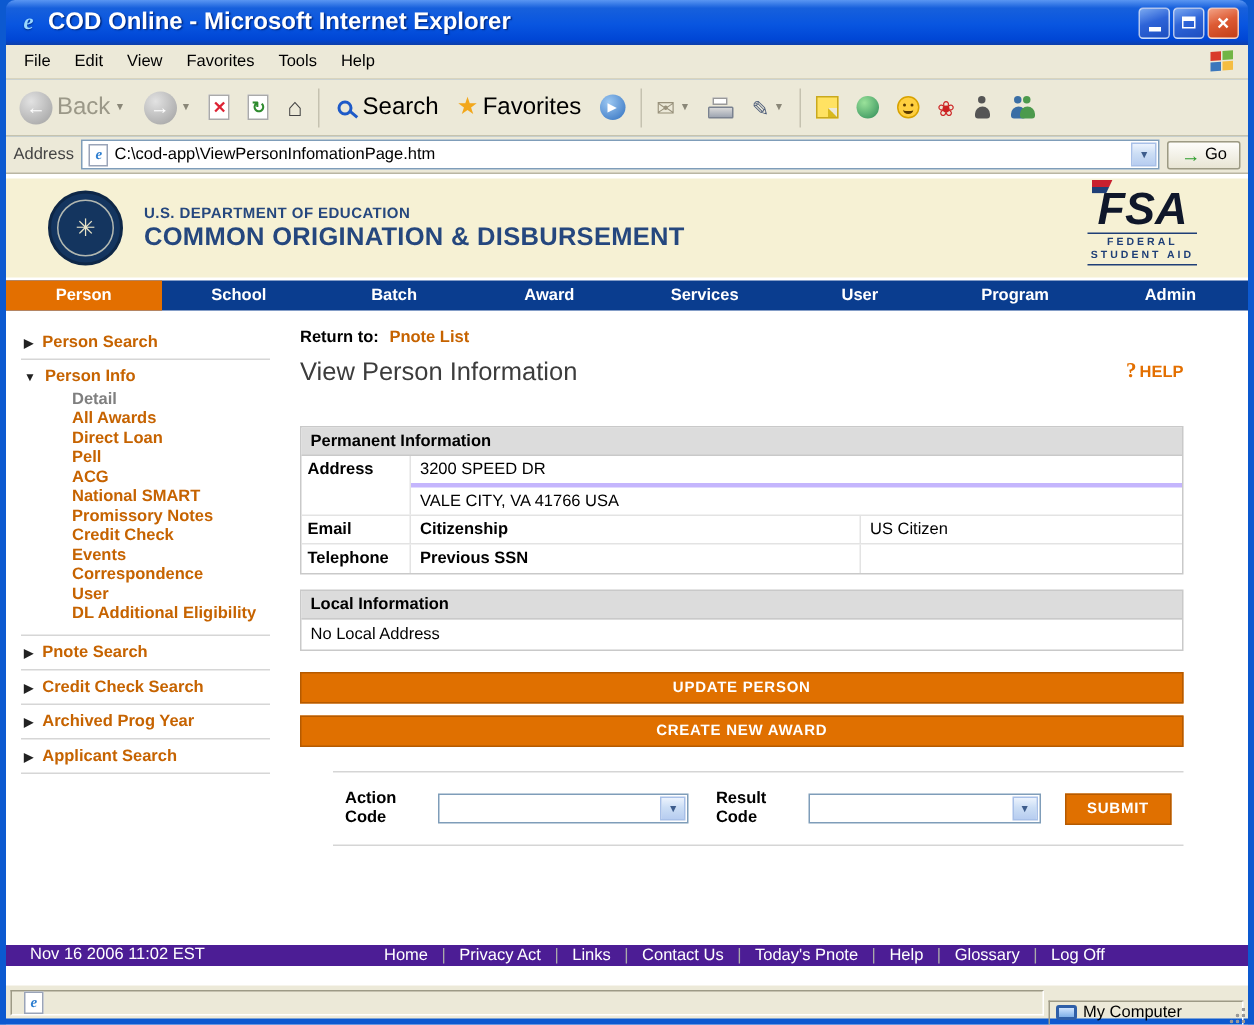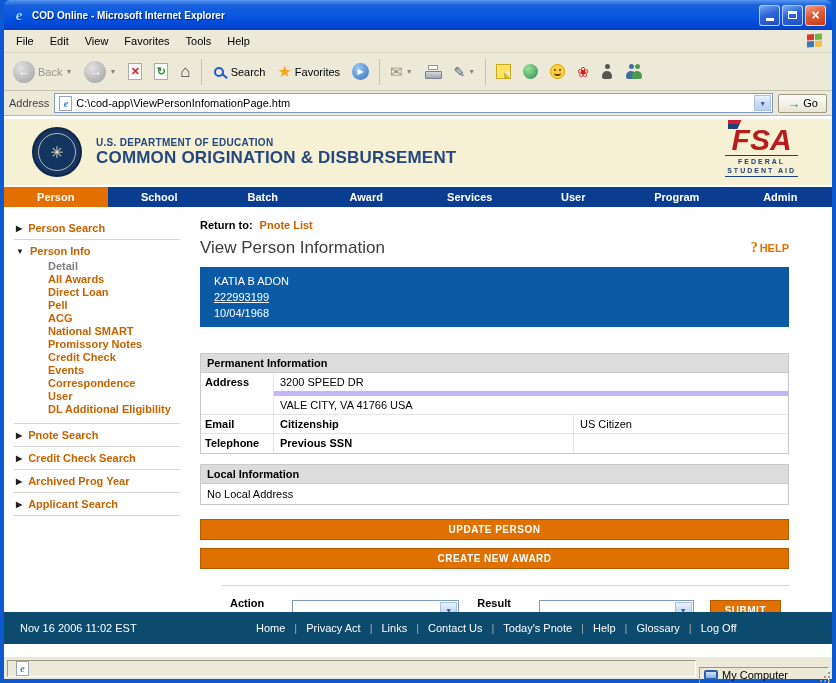--- a/index.html
+++ b/index.html
@@ -9,21 +9,21 @@
   .window { width:836px; height:683px; display:flex; flex-direction:column;
     border-left:4px solid #0C59D0; border-right:4px solid #0C59D0; border-bottom:4px solid #0C59D0; }
 
   
   .titlebar { height:30px; flex:none; display:flex; align-items:center; padding:0 6px 0 6px;
     background:linear-gradient(180deg,#5A96F2 0%,#1760DC 18%,#0855E0 55%,#0046D5 88%,#0E3FA9 100%);
     border-radius:6px 6px 0 0; }
   .tb-ie { width:18px; height:18px; display:flex; align-items:center; justify-content:center;
     font-family:"Liberation Serif",serif; font-style:italic; font-weight:bold; font-size:15px;
     color:#9AD8FF; text-shadow:0 1px 1px #00287E; margin-right:4px; }
-  .title-text { color:#fff; font-weight:bold; font-size:10px; text-shadow:1px 1px 1px #00287E; }
+  .title-text { color:#fff; font-weight:bold; font-size:16px; text-shadow:1px 1px 1px #00287E; }
   .win-buttons { margin-left:auto; display:flex; gap:2px; }
   .win-btn { width:21px; height:21px; border-radius:3px; border:1px solid rgba(255,255,255,.65);
     display:flex; align-items:center; justify-content:center; cursor:pointer;
     background:linear-gradient(160deg,#7AA8F0,#2E64D8 45%,#1E4FC0); }
   .win-btn.close { background:linear-gradient(160deg,#F2A083,#DD5B34 45%,#C33E18);
     color:#fff; font-size:14px; font-weight:bold; line-height:1; }
   .glyph-min { width:8px; height:3px; background:#fff; margin-top:9px; }
   .glyph-max { width:9px; height:8px; border:1px solid #fff; border-top-width:3px; }
 
   
@@ -33,21 +33,21 @@
   .winflag { width:17px; height:15px; display:grid; grid-template-columns:7px 7px;
     grid-template-rows:6px 6px; gap:1px; margin-left:auto; margin-right:8px; transform:skewY(-4deg); }
   .wf-r { background:#D93B2B; } .wf-g { background:#71B545; }
   .wf-b { background:#3B77BC; } .wf-y { background:#F5BD41; }
 
   
   .toolbar { height:38px; flex:none; background:#ECE9D8; display:flex; align-items:center;
     gap:2px; padding:0 4px; border-bottom:1px solid #C6C3AE; }
   .tb-btn { display:flex; align-items:center; gap:3px; padding:2px 5px; height:32px;
     border-radius:3px; cursor:pointer; }
-  .tb-label { font-size:11px; color:#000; }
+  .tb-label { font-size:16px; color:#000; }
   .tb-btn.disabled .tb-label { color:#9B9888; }
   .nav-circle { width:22px; height:22px; border-radius:50%; color:#fff; font-weight:bold;
     font-size:13px; display:flex; align-items:center; justify-content:center;
     background:radial-gradient(circle at 35% 30%, #E2E2E2, #9E9E9E); }
   .dd-arrow { font-size:7px; color:#8A8778; }
   .tb-sep { width:1px; height:26px; background:#C5C2B0; margin:0 3px; }
   .doc-ico { width:14px; height:17px; background:#fff; border:1px solid #AAA; display:flex;
     align-items:center; justify-content:center; font-weight:bold; }
   .doc-ico.stop { color:#D23; font-size:11px; }
   .doc-ico.refresh { color:#2E8B2E; font-size:11px; }
@@ -108,21 +108,21 @@
   .page-header { height:66px; flex:none; margin-top:3px; background:#F6F1D4; display:flex;
     align-items:center; position:relative; }
   .seal { width:50px; height:50px; border-radius:50%; background:#14355F; border:2px solid #0E2747;
     margin:0 14px 0 28px; position:relative; flex:none; }
   .seal::before { content:""; position:absolute; inset:4px; border:1px solid rgba(246,241,212,.7); border-radius:50%; }
   .seal::after { content:"✳"; position:absolute; inset:0; display:flex; align-items:center;
     justify-content:center; color:#E8E4C8; font-size:16px; }
   .hdr-dept { color:#25477E; font-weight:bold; font-size:10px; letter-spacing:.3px; }
   .hdr-app { color:#25477E; font-weight:bold; font-size:17px; letter-spacing:.2px; }
   .fsa-block { margin-left:auto; margin-right:34px; text-align:center; }
-  .fsa-big { font-size:30px; font-weight:bold; font-style:italic; color:#b91c1c; line-height:26px; position:relative; display:inline-block; }
+  .fsa-big { font-size:30px; font-weight:bold; font-style:italic; color:#0f172a; line-height:26px; position:relative; display:inline-block; }
   .fsa-flag { position:absolute; left:-4px; top:-7px; width:14px; height:9px;
     background:linear-gradient(180deg,#C8202F 50%, #1F3F77 50%); clip-path:polygon(0 0,100% 0,70% 100%,0 100%); }
   .fsa-sub { font-size:7px; font-weight:bold; letter-spacing:2px; color:#1F3F77;
     border-top:1px solid #1F3F77; border-bottom:1px solid #1F3F77; padding:1px 2px; margin-top:2px; line-height:9px; }
 
   .nav { height:20px; flex:none; margin-top:2px; background:#0A3D8F; display:flex; }
   .tab { flex:1; display:flex; align-items:center; justify-content:center; color:#fff;
     font-weight:bold; font-size:11px; cursor:pointer; }
   .tab.active { background:#E36F00; }
 
@@ -148,42 +148,42 @@
     display:flex; flex-direction:column; gap:4px; }
   .person-ssn { text-decoration:underline; cursor:pointer; width:max-content; }
 
   .info-section { margin-top:26px; border:1px solid #C9C9C9; }
   .info-section.local { margin-top:10px; }
   .section-header { background:#DCDCDC; font-weight:bold; padding:3px 6px; border-bottom:1px solid #C9C9C9; }
   .prow { display:flex; border-bottom:1px solid #E3E3E3; min-height:19px; align-items:stretch; }
   .info-section .prow:last-child { border-bottom:none; }
   .plabel { width:72px; flex:none; font-weight:bold; padding:3px 4px; }
   .pval { flex:1; border-left:1px solid #E3E3E3; }
-  .addr-line { padding:3px 6px; border-bottom:5px solid #c4b5fd; }
+  .addr-line { padding:3px 6px; border-bottom:3px solid #c4b5fd; }
   .addr-line:last-child { border-bottom:none; }
   .pmid { width:300px; flex:none; border-left:1px solid #E3E3E3; padding:3px 6px; font-weight:bold; }
   .pright { flex:1; border-left:1px solid #E3E3E3; padding:3px 6px; }
   .local-row { padding:4px 6px; }
 
   .btn-row { display:flex; justify-content:center; gap:8px; margin-top:14px;flex-direction:column; }
   .orange-btn { background:#E07000; color:#fff; border:1px solid #B55A00; font-family:inherit;
     font-weight:bold; font-size:10px; letter-spacing:.5px; padding:4px 14px; cursor:pointer; }
 
   .action-row { margin-top:16px; border-top:1px solid #D5D5D5; border-bottom:1px solid #D5D5D5;
     padding:11px 8px; display:flex; align-items:center;margin-left:22px; }
   .codelabel { width:48px; flex:none; font-weight:bold; line-height:13px; }
   .xp-select { height:20px; background:#fff; border:1px solid #7F9DB9; position:relative; cursor:pointer; }
   .sel-action { width:182px; margin-left:14px; }
   .sel-result { width:168px; margin-left:14px; }
   .codelabel.result { margin-left:18px; }
   .sub-btn { margin-left:16px; }
 
   
-  .page-footer { height:32px; flex:none; margin-top:auto; background:#0c4a6e; color:#fff;
-    display:flex; align-items:center; padding:0 16px; }
+  .page-footer { height:14px; flex:none; margin-top:auto; background:#4c1d95; color:#fff;
+    display:flex; padding:0 16px; }
   .f-links { flex:1; display:flex; justify-content:center; align-items:center; gap:9px; padding-left:40px; }
   .f-link { color:#fff; cursor:pointer; }
   .f-sep { color:#AAA; }
   .viewport-spacer { height:12px; flex:none; background:#fff; }
 
   
   .statusbar { height:23px; flex:none; background:#ECE9D8; border-top:1px solid #fff;
     display:flex; align-items:center; gap:3px; padding:2px 3px; }
   .status-panel { height:17px; display:flex; align-items:center; gap:4px; padding:0 4px;
     border:1px solid; border-color:#9D9A86 #FFF #FFF #9D9A86; }
@@ -406,25 +406,20 @@
           <span class="return-link">Pnote List</span>
         </div>
         <div class="title-row">
           <span class="page-title">View Person Information</span>
           <span class="help">
             <span class="help-q">?</span>
             <span>HELP</span>
           </span>
         </div>
 
-        <div class="person-box">
-          <span>KATIA B ADON</span>
-          <span class="person-ssn">222993199</span>
-          <span>10/04/1968</span>
-        </div>
 
         <div class="info-section">
           <div class="section-header">Permanent Information</div>
           <div class="prow">
             <div class="plabel">Address</div>
             <div class="pval">
               <div class="addr-line">3200 SPEED DR</div>
               <div class="addr-line">VALE CITY, VA 41766 USA</div>
             </div>
           </div>

